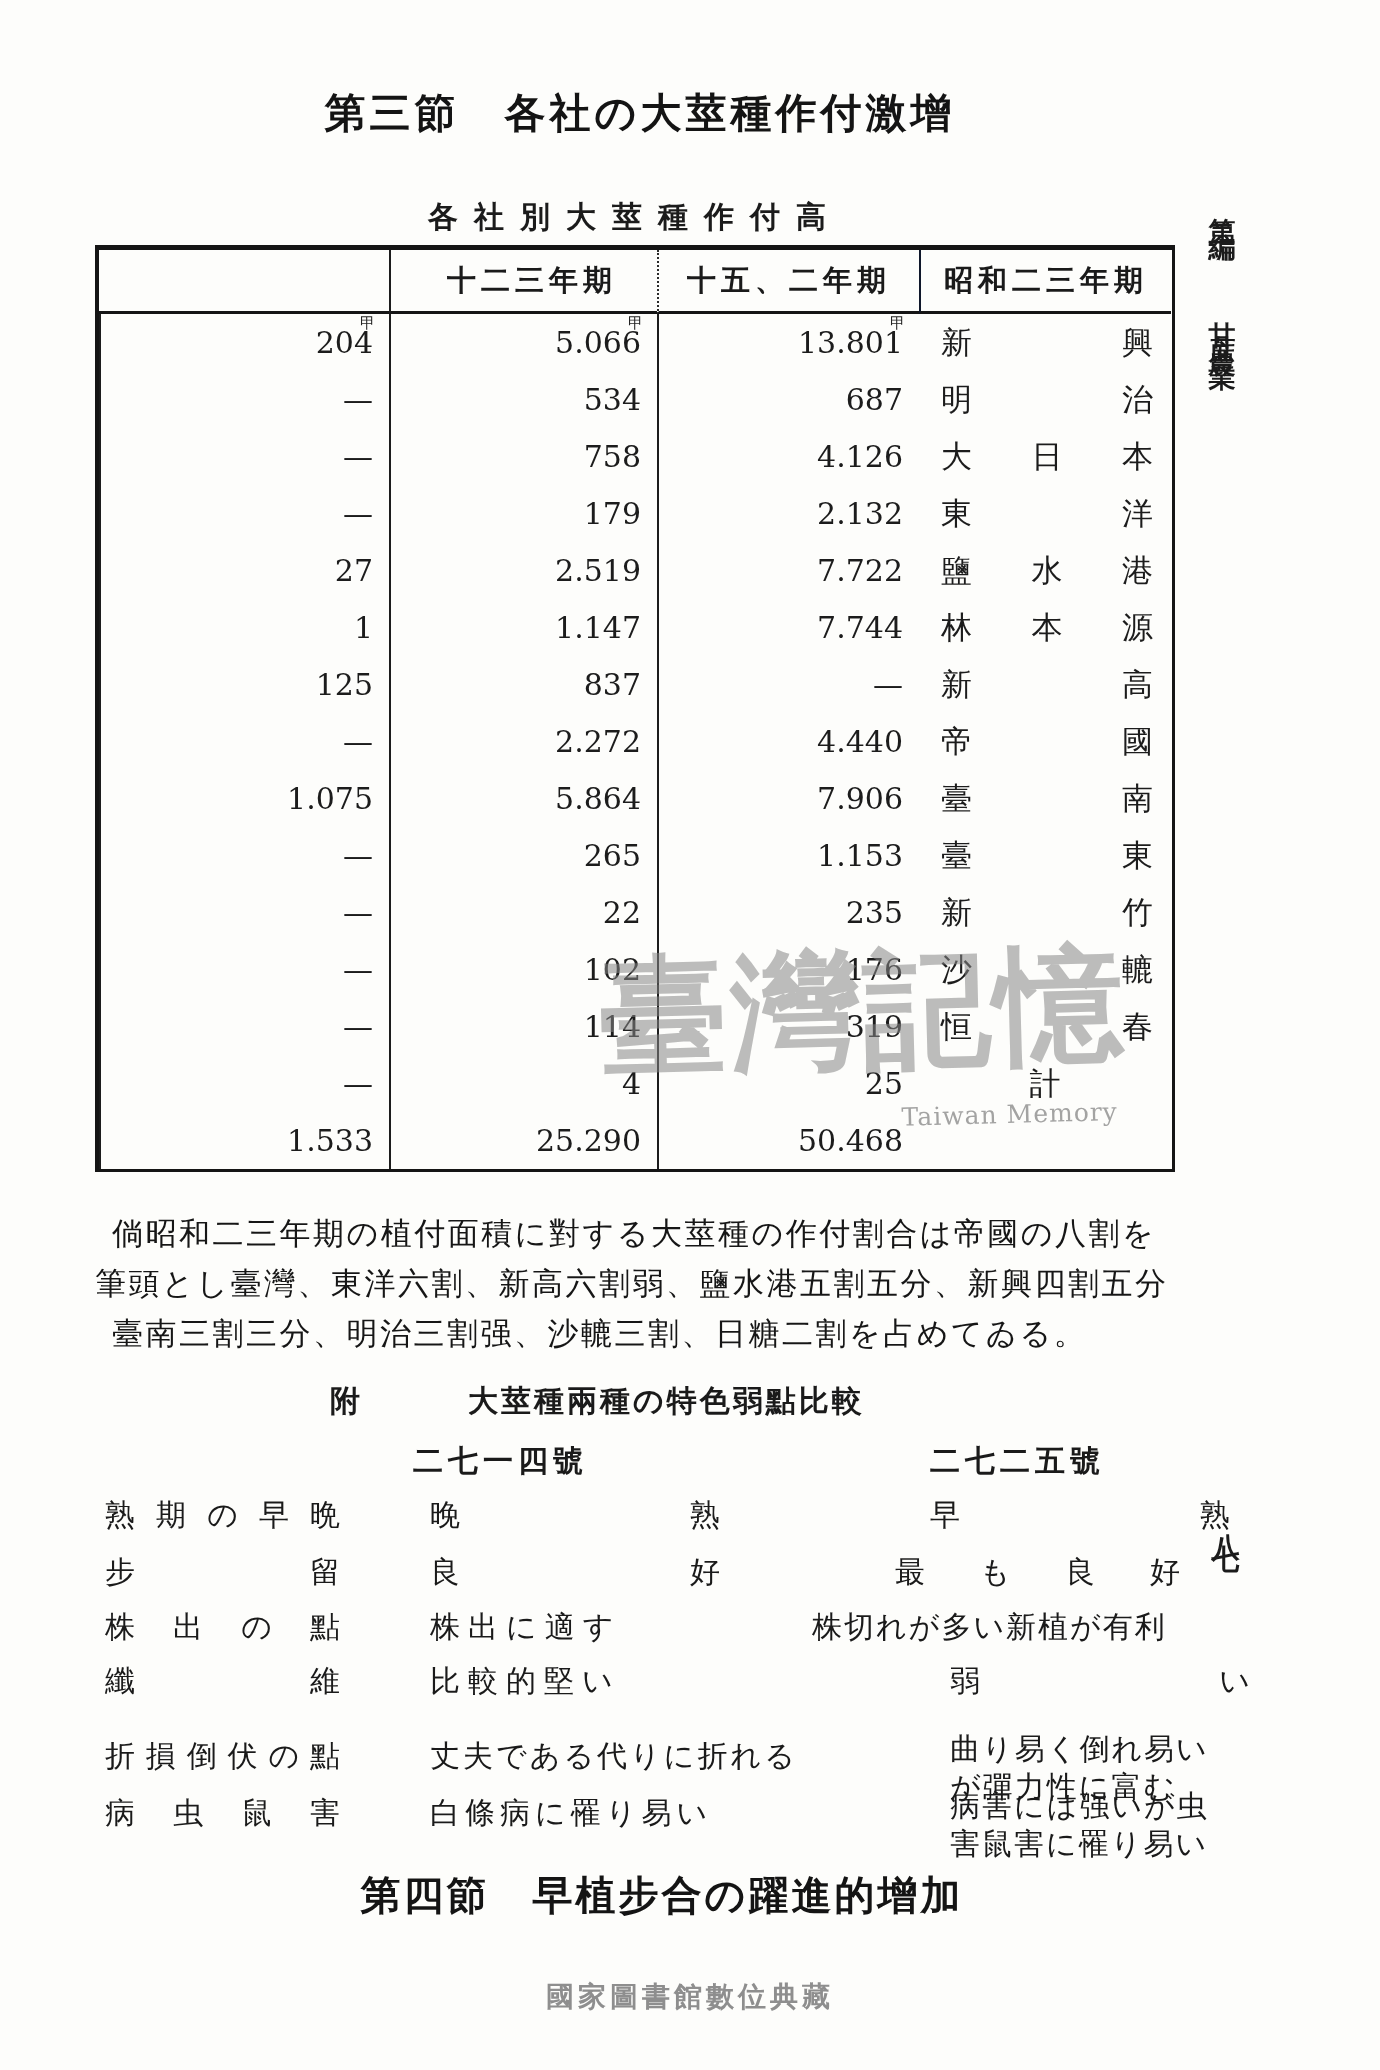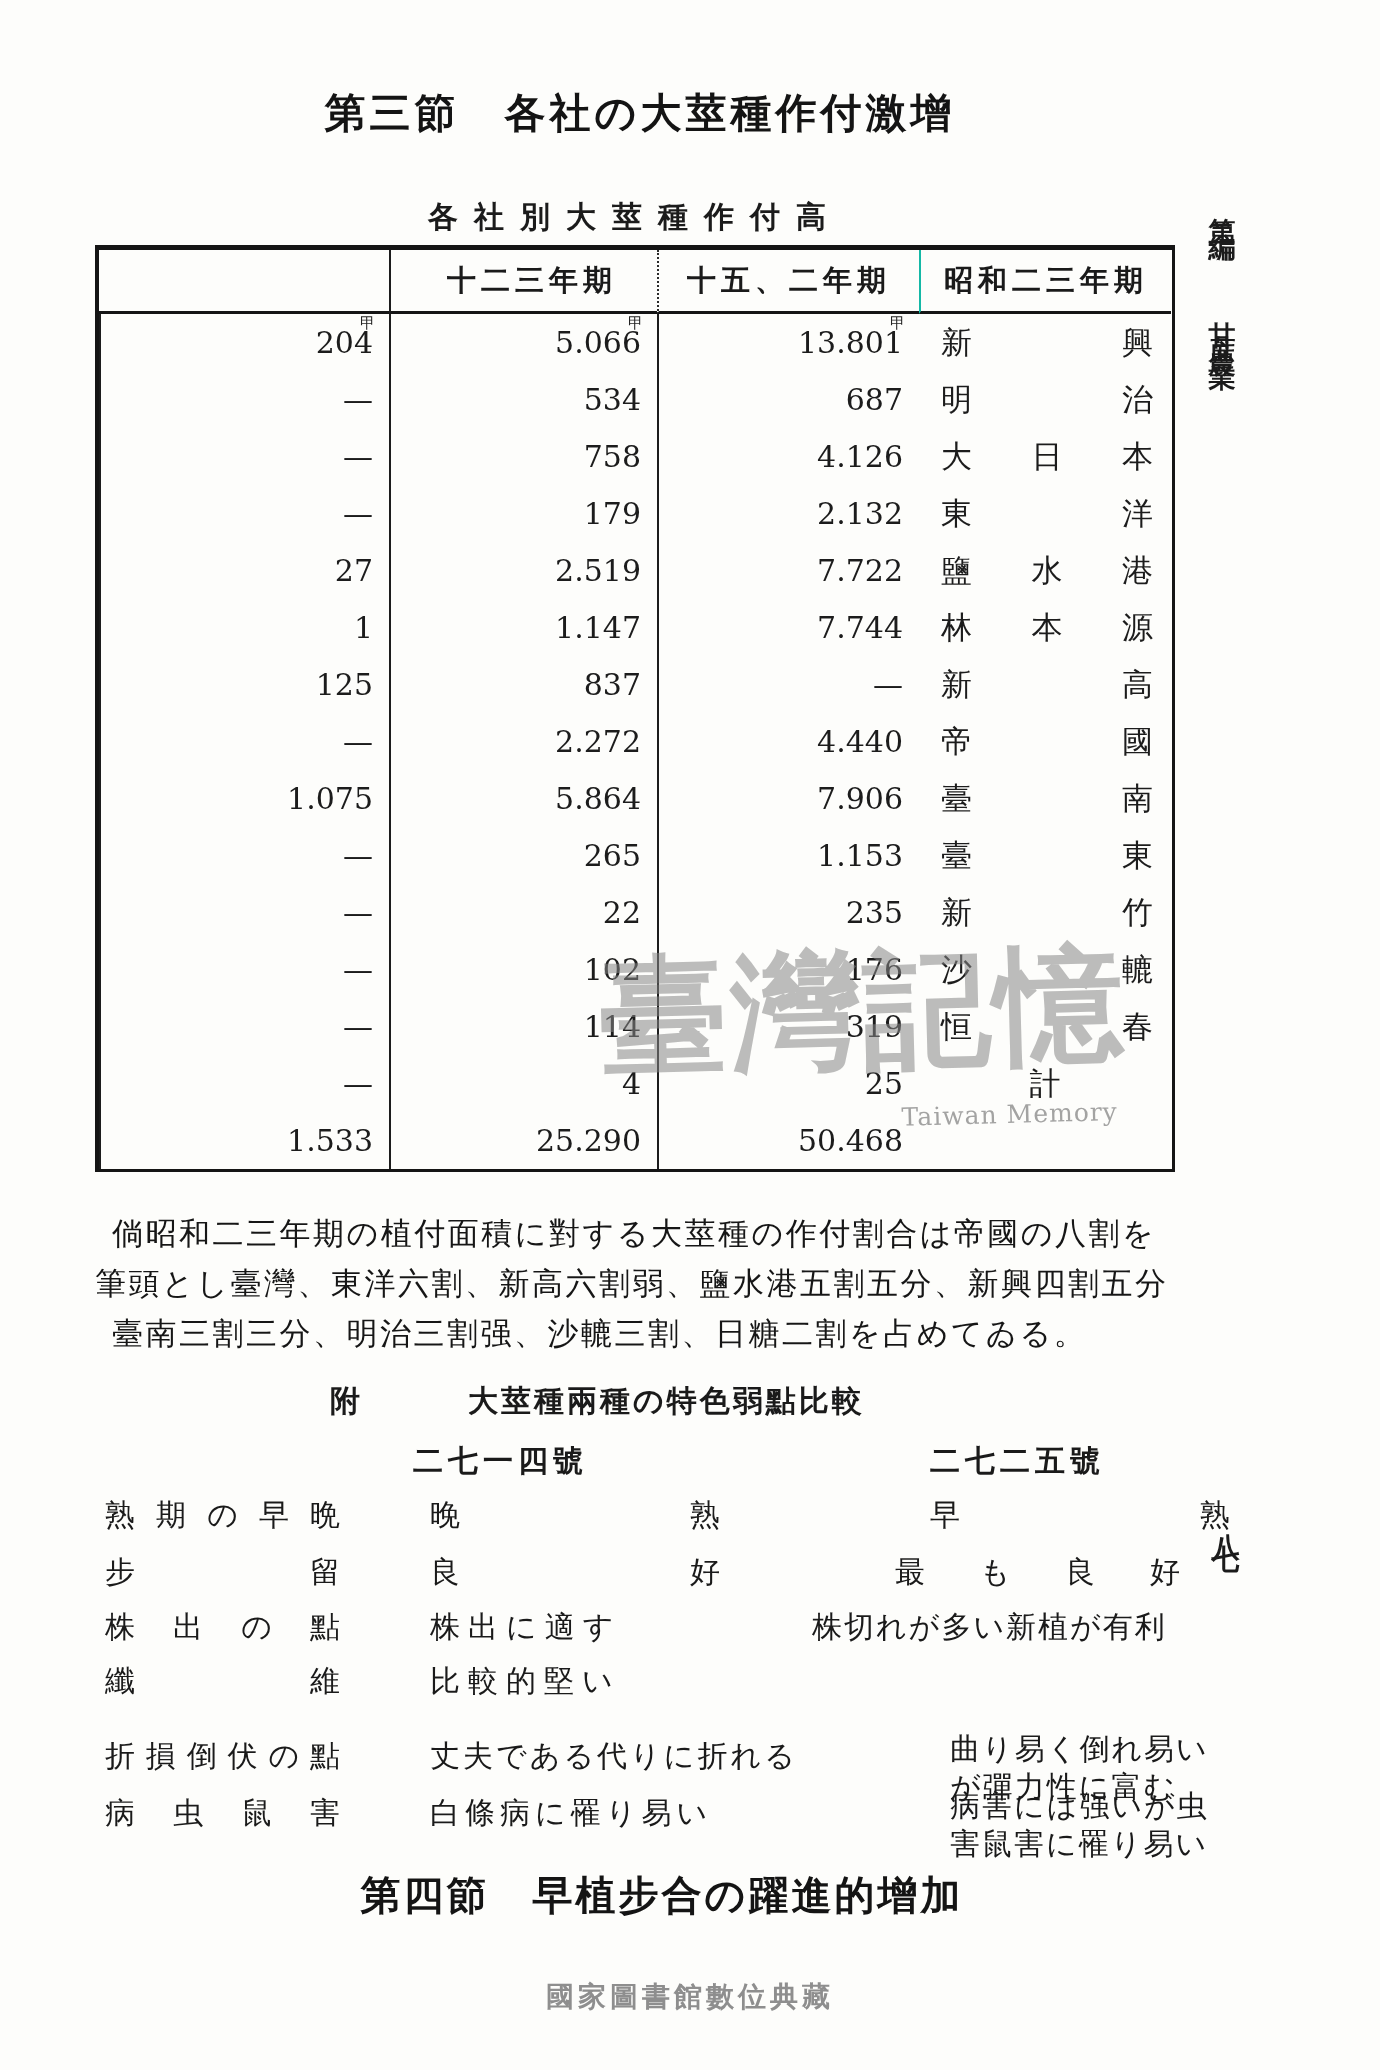--- a/index.html
+++ b/index.html
@@ -31,21 +31,21 @@
     border:3px solid #151515; border-top-width:5px; border-left-width:4px;
     box-sizing:border-box;
   }
   .th {
     height:64px; display:flex; align-items:center; justify-content:center;
     font-size:29px; letter-spacing:5px; font-weight:bold;
     border-bottom:3px solid #151515; box-sizing:border-box;
   }
   .th.c1 { border-left:2px solid #1c1c1c;padding-left:16px; }
   .th.c2 { border-left:2px dotted #2a2a2a; }
-  .th.c3 { border-left:2px solid #14b8a6; }
+  .th.c3 { border-left:2px solid #0f172a; }
   .td {
     height:57px; position:relative; font-size:30px; box-sizing:border-box;
     line-height:57px; color:#1c1c1c;
   }
   .td.c1 { border-left:2px solid #1c1c1c; }
   .td.c2 { border-left:2px solid #1c1c1c; }
   .td.c3 { border-left:2px solid #1c1c1c; }
   .td.val { text-align:right; padding-right:16px; }
   .namecell { padding-left:22px; }
   .nsp {
@@ -243,20 +243,21 @@
 
 <div class="abs cmp-row" style="top:1607px;">
   <span class="cmp-label">株出の點</span>
   <span class="cmp-a ls8" style="left:430px;">株出に適す</span>
   <span class="cmp-b ls2" style="left:812px;">株切れが多い新植が有利</span>
 </div>
 
 <div class="abs cmp-row" style="top:1661px;">
   <span class="cmp-label">纖維</span>
   <span class="cmp-a ls8" style="left:430px;">比較的堅い</span>
+  <span class="cmp-b" style="left:950px;"><span class="sp w300">弱い</span></span>
 </div>
 
 <div class="abs cmp-row" style="top:1692px; height:82px;margin-top:44px;">
   <span class="cmp-label">折損倒伏の點</span>
   <span class="cmp-a ls3" style="left:430px;">丈夫である代りに折れる</span>
   <span class="cmp-b ls2 twoline" style="left:950px;">曲り易く倒れ易い
 が彈力性に富む</span>
 </div>
 
 <div class="abs cmp-row" style="top:1793px; height:82px;">

